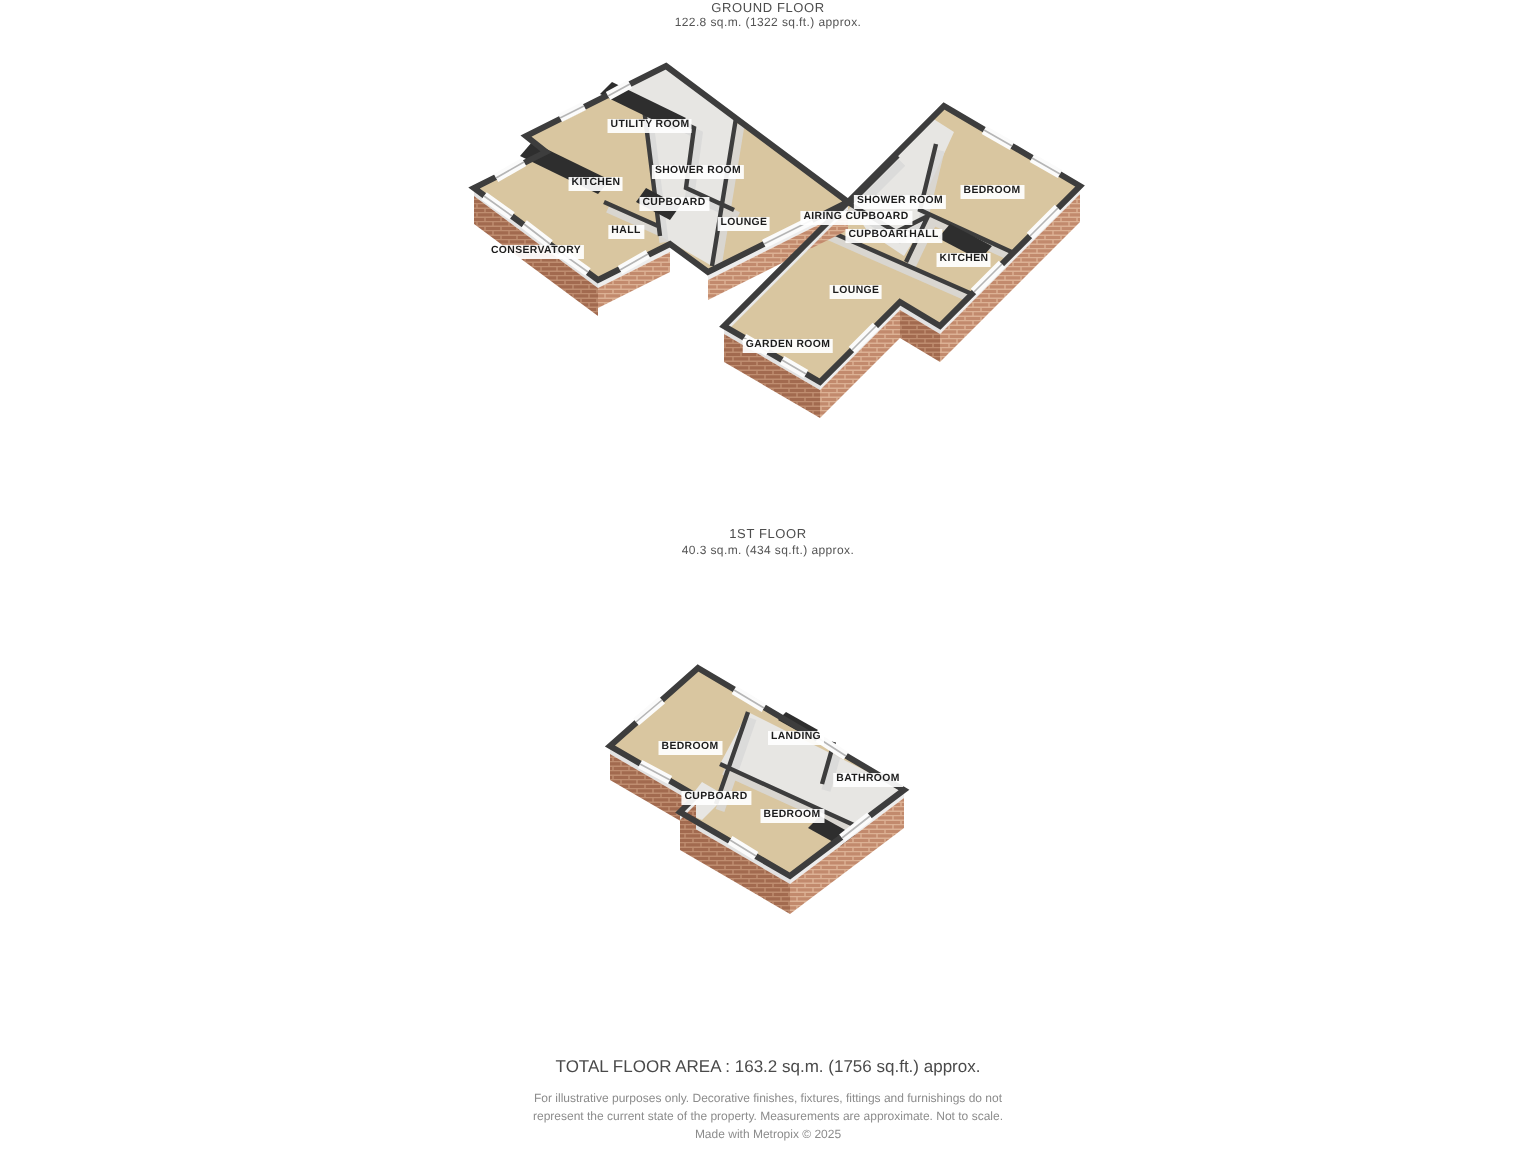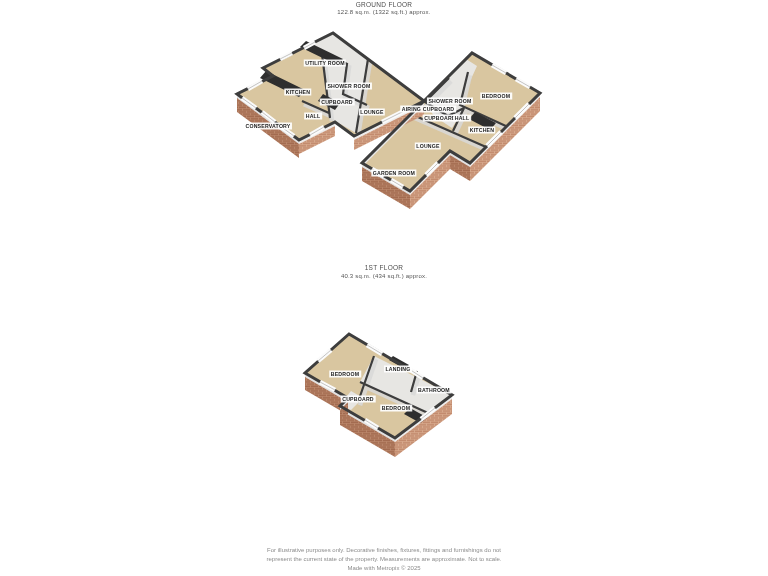--- a/index.html
+++ b/index.html
@@ -135,19 +135,20 @@
   <div class="room-label" style="left:482px;top:130px">KITCHEN</div>
   <div class="room-label" style="left:428px;top:146px">LOUNGE</div>
   <div class="room-label" style="left:394px;top:173px">GARDEN ROOM</div>
 
   <div class="room-label" style="left:345px;top:374px">BEDROOM</div>
   <div class="room-label" style="left:398px;top:369px">LANDING</div>
   <div class="room-label" style="left:434px;top:390px">BATHROOM</div>
   <div class="room-label" style="left:358px;top:399px">CUPBOARD</div>
   <div class="room-label" style="left:396px;top:408px">BEDROOM</div>
 
+  <div class="total-line">TOTAL FLOOR AREA : 163.2 sq.m. (1756 sq.ft.) approx.</div>
   <div class="disclaimer">
     <div>For illustrative purposes only. Decorative finishes, fixtures, fittings and furnishings do not</div>
     <div>represent the current state of the property. Measurements are approximate. Not to scale.</div>
     <div>Made with Metropix © 2025</div>
   </div>
 
 </div>
 
 </body></html>

